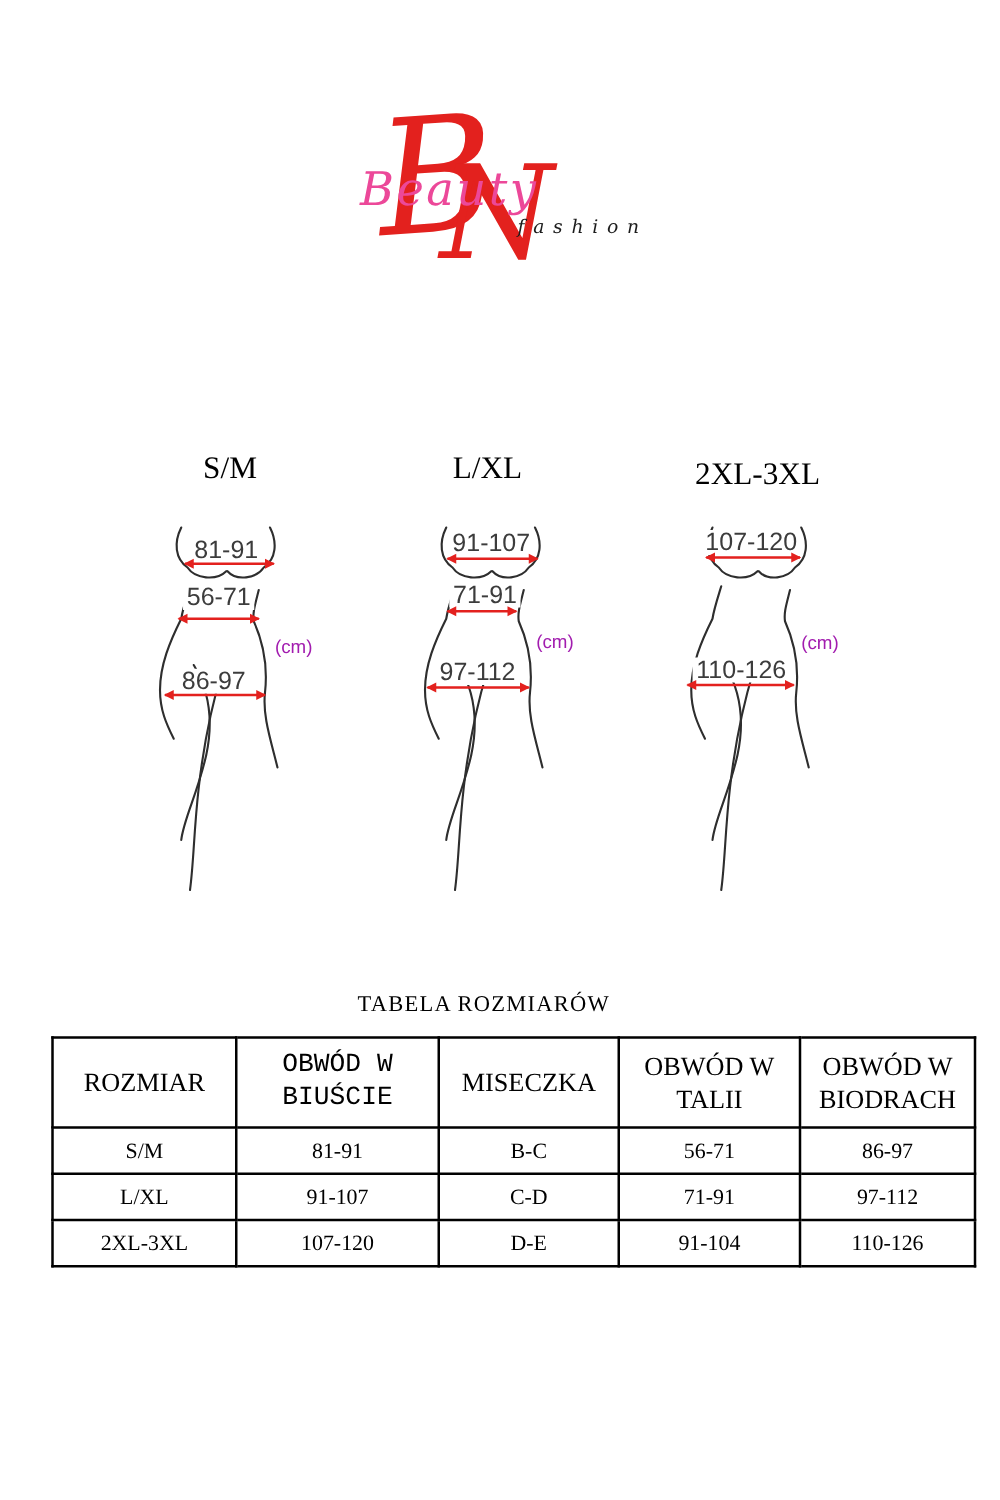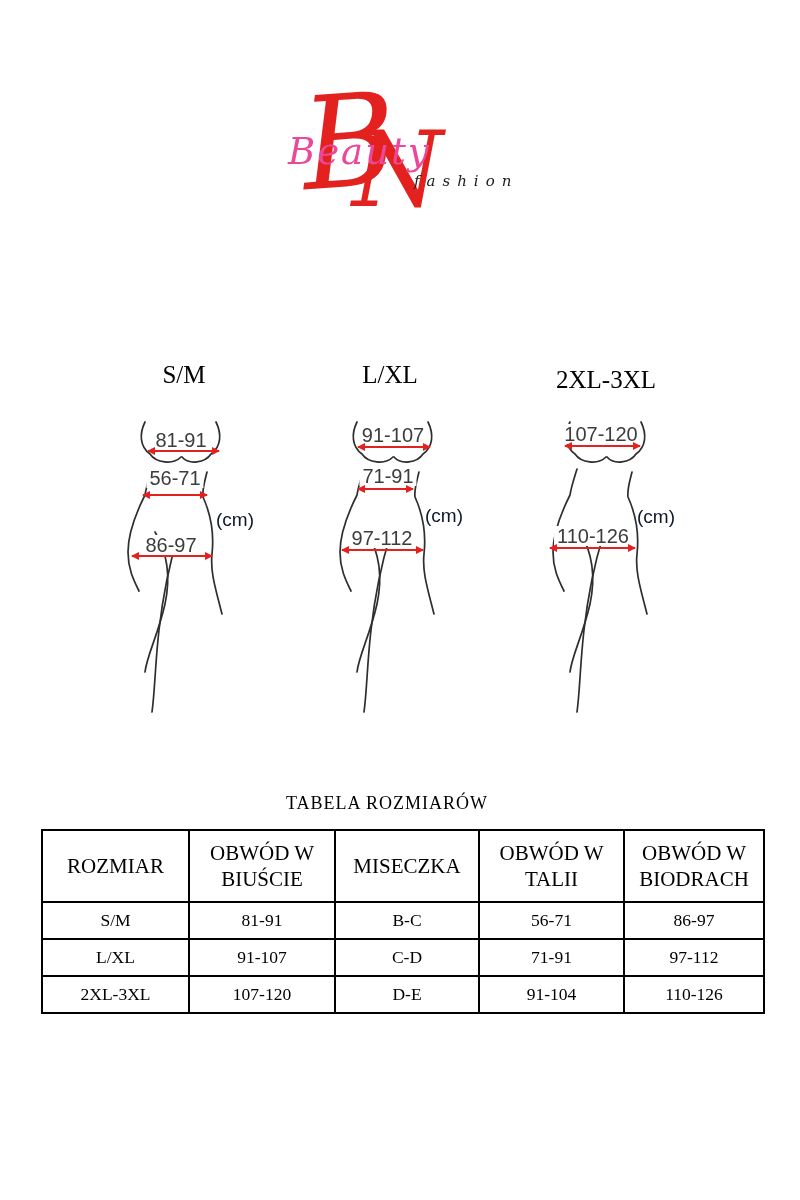--- a/index.html
+++ b/index.html
@@ -48,22 +48,22 @@
   .silhouette path {
     fill:none; stroke:#2e2e2e; stroke-width:1.7; stroke-linecap:round;
   }
   .measure {
     position:absolute; transform:translateX(-50%);
     font-family:"Liberation Sans", sans-serif; font-size:20px; line-height:1.0;
     color:#3c3c3c; background:#fff; padding:0 3px; white-space:nowrap; z-index:3;
   }
   .cm-label {
     position:absolute; transform:translateX(-50%);
-    font-family:"Liberation Sans", sans-serif; font-size:19px;
-    color:#0f172a; white-space:nowrap; z-index:3;
+    font-family:"Liberation Sans", sans-serif; font-size:15px;
+    color:#a21caf; white-space:nowrap; z-index:3;
   }
   .arrow { position:absolute; height:2px; background:#e3211e; z-index:4; }
   .arrow::before {
     content:""; position:absolute; left:-1px; top:-3px; width:0; height:0;
     border-right:8px solid #e3211e;
     border-top:4px solid transparent; border-bottom:4px solid transparent;
   }
   .arrow::after {
     content:""; position:absolute; right:-1px; top:-3px; width:0; height:0;
     border-left:8px solid #e3211e;
@@ -82,21 +82,21 @@
   .size-table th, .size-table td {
     border:2px solid #000; text-align:center; vertical-align:middle;
     font-weight:normal; padding:0;
   }
   .size-table th {
     font-size:21px; line-height:1.25; height:72px;
   }
   .size-table td {
     font-size:17.5px; height:37px;
   }
-  .col-0 { width:147px;border-radius:25px; } .col-1 { width:146px; } .col-2 { width:144px; }
+  .col-0 { width:147px;border-radius:25px; } .col-1 { width:162px;font-family:Liberation Mono, monospace; } .col-2 { width:144px; }
   .col-3 { width:145px; } .col-4 { width:140px; }
 </style>
 </head>
 <body>
 
 <div class="page">
 
   <div class="logo">
     <span class="logo-b">B</span>
     <span class="logo-n">N</span>

